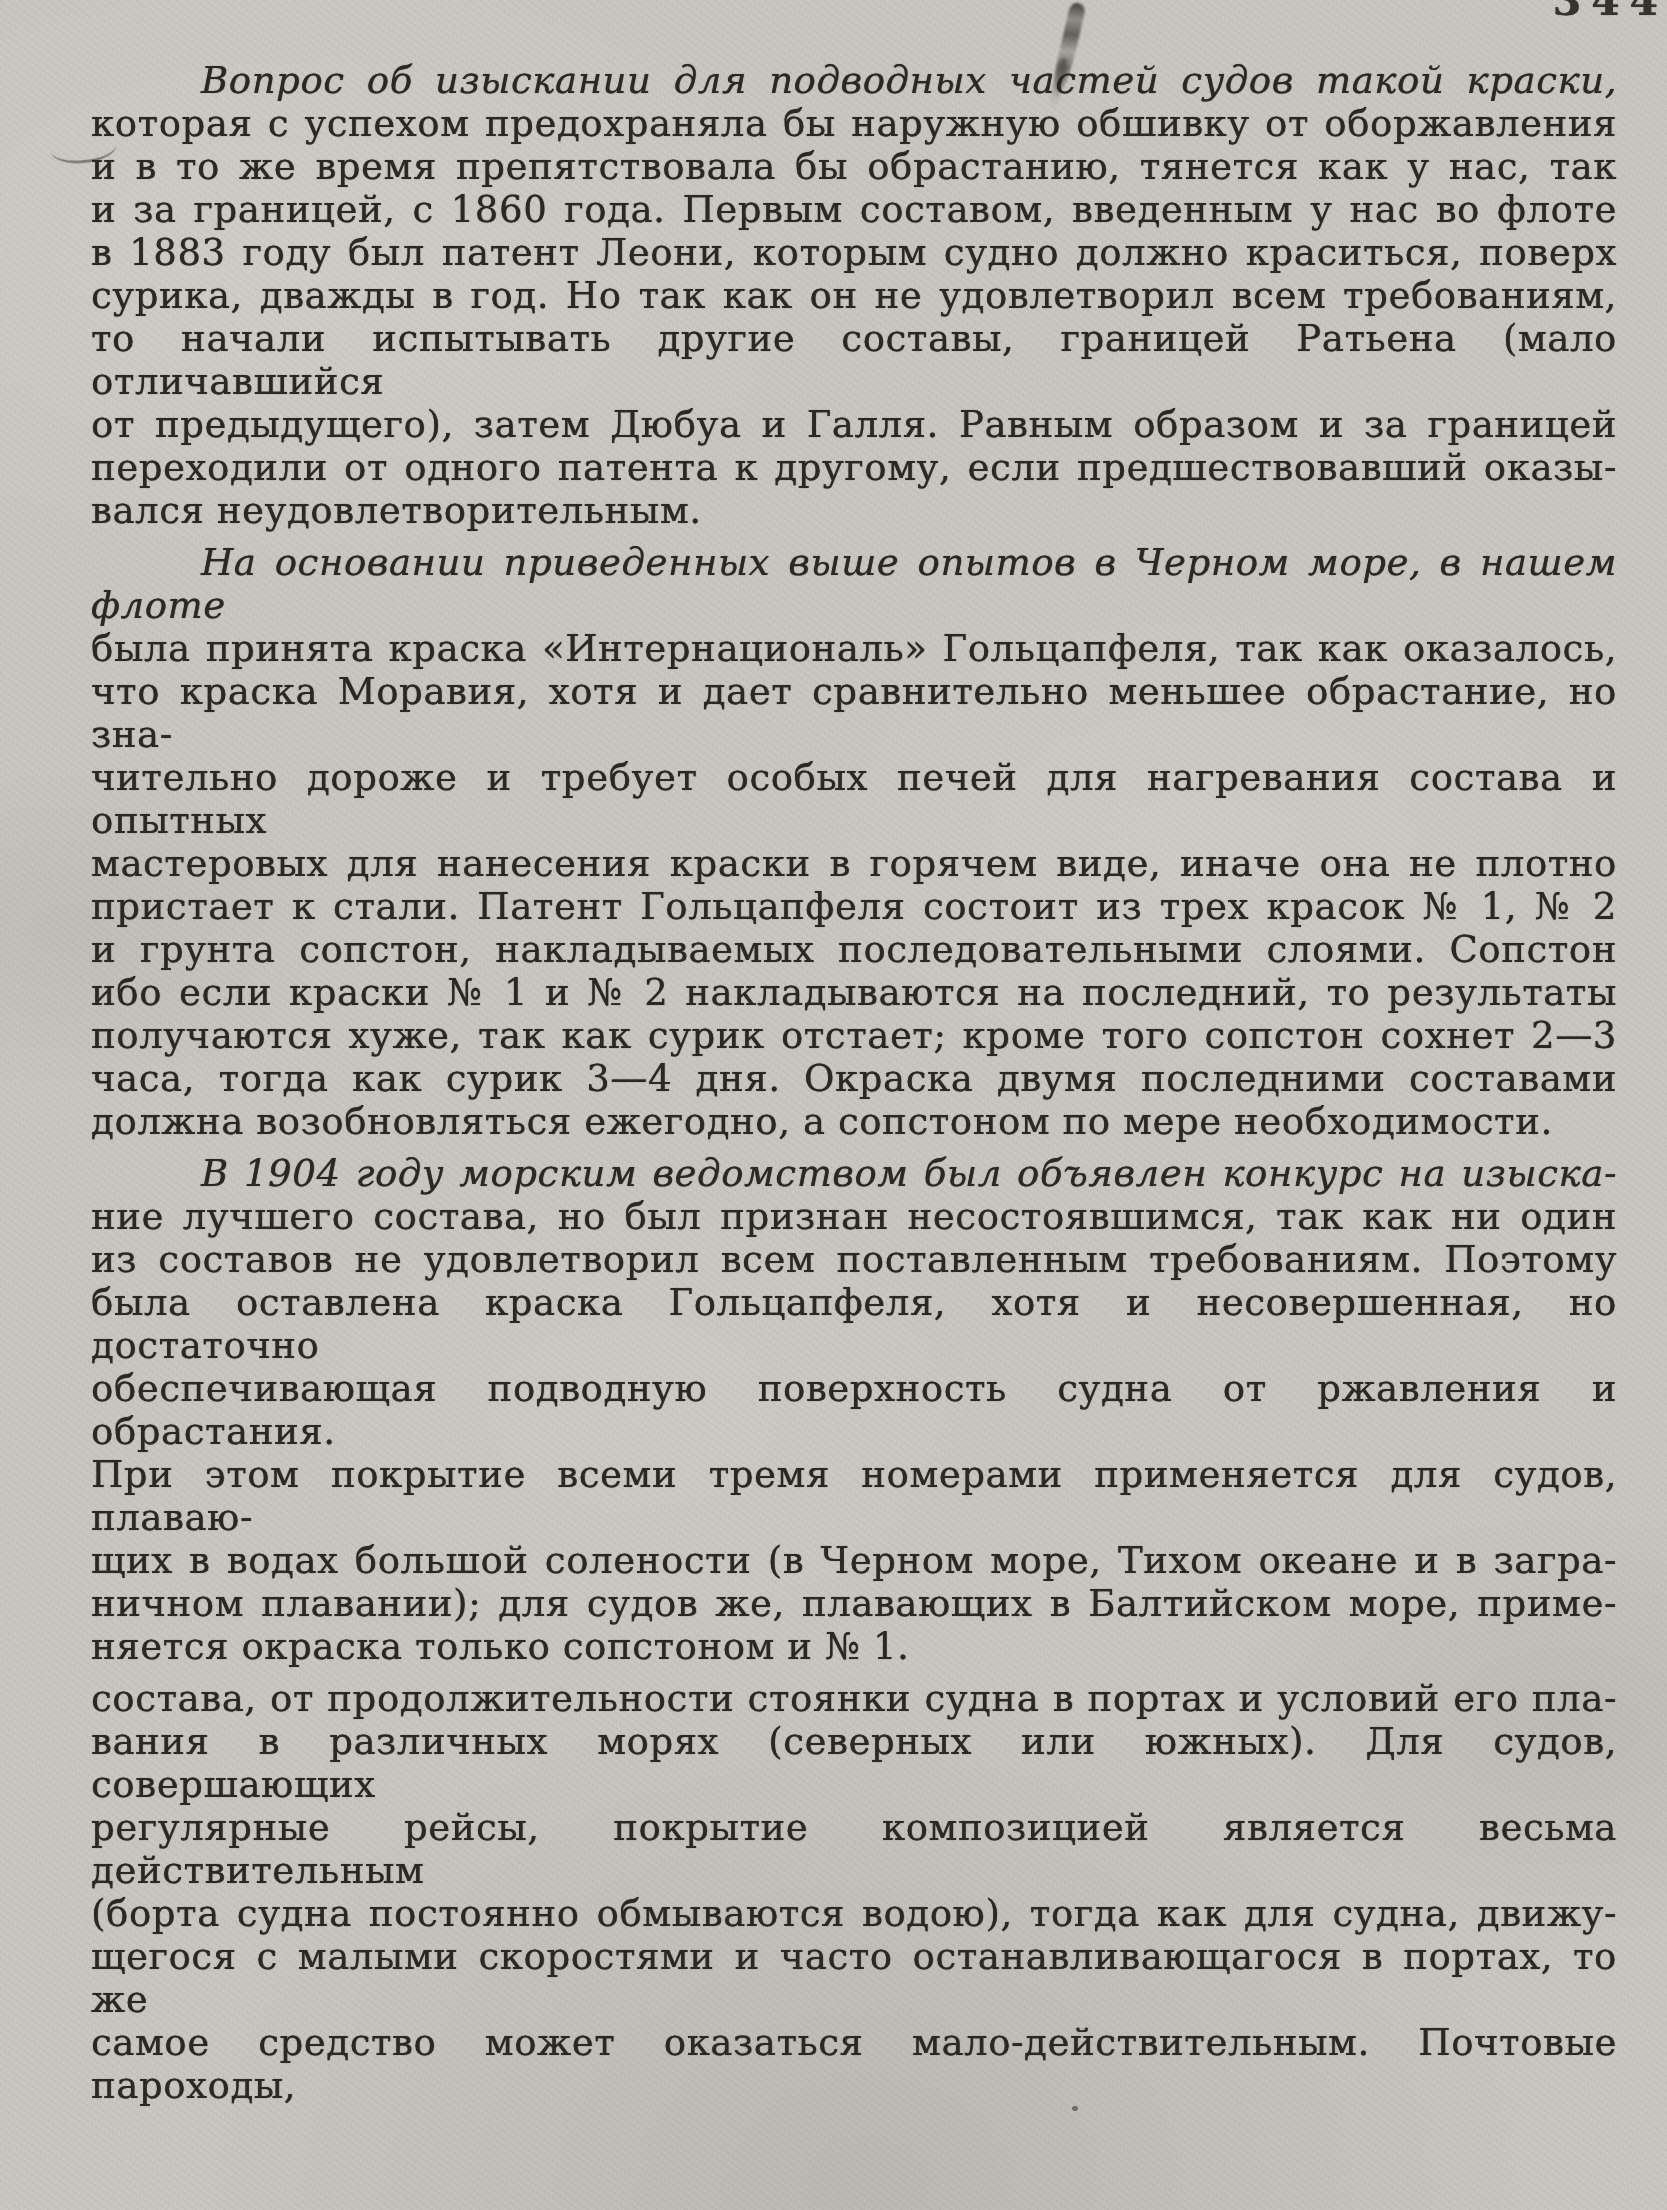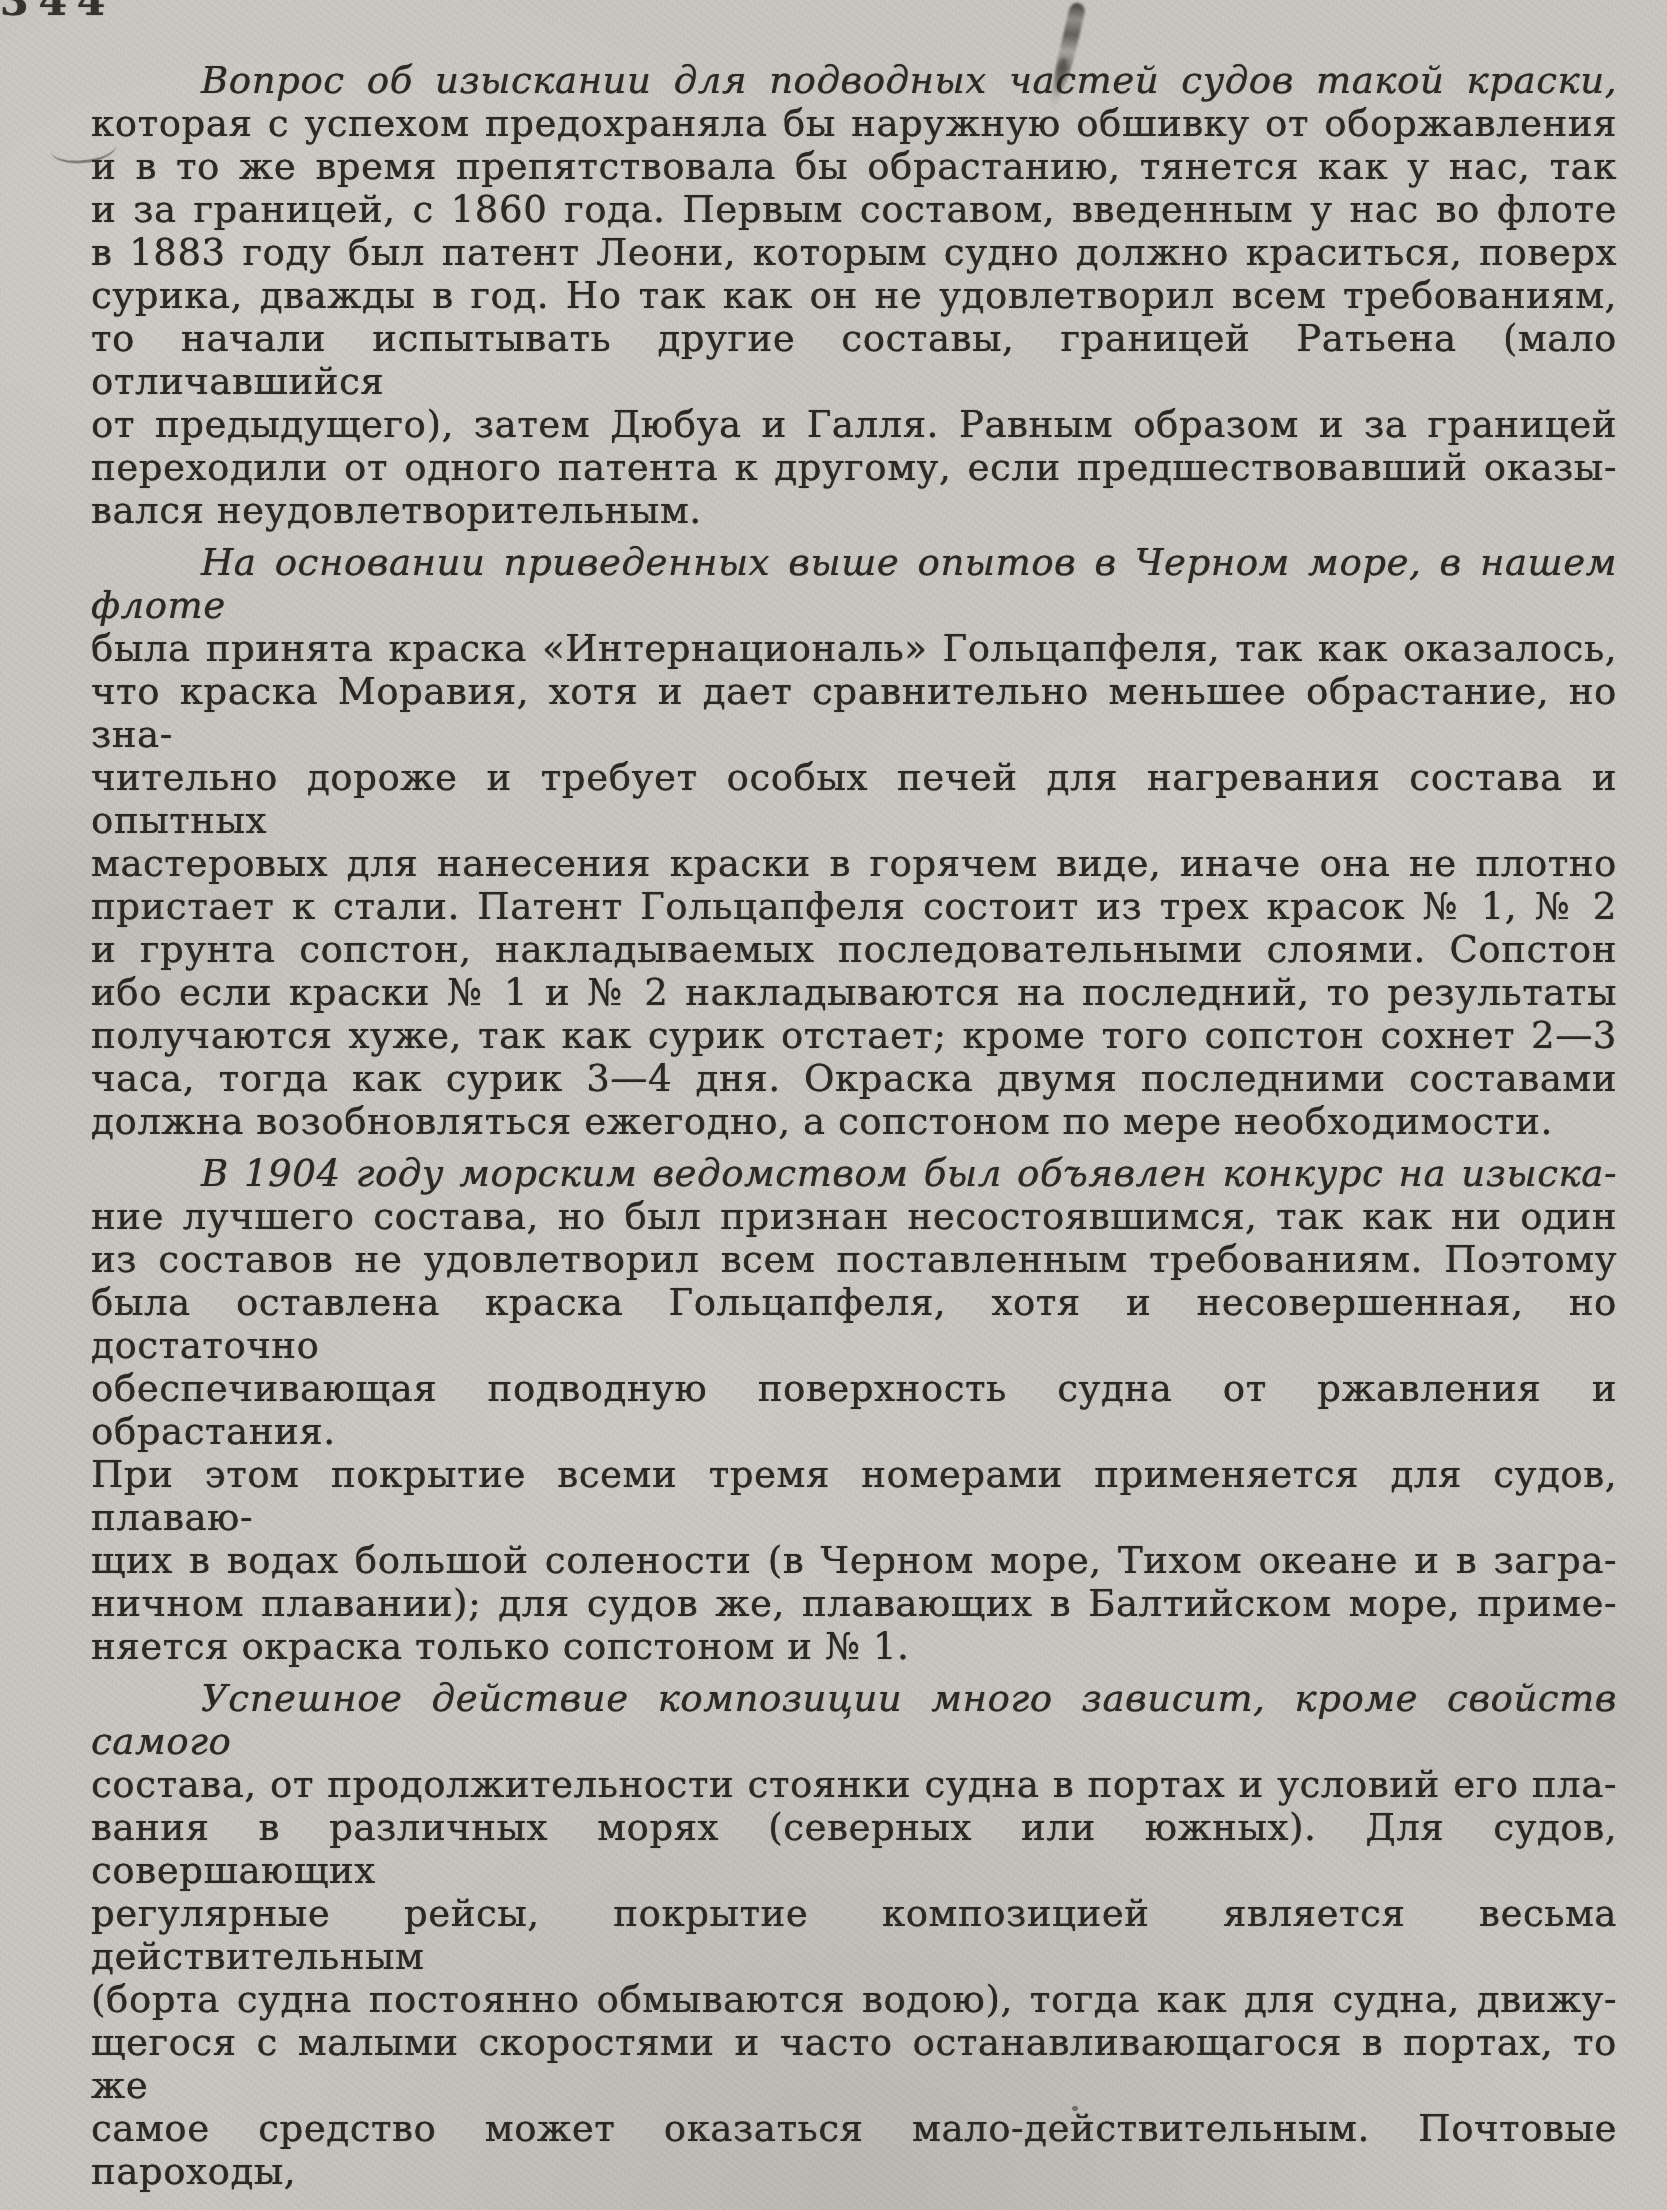--- a/index.html
+++ b/index.html
@@ -19,21 +19,21 @@
       radial-gradient(ellipse 414px 256px at 4% 42%, rgba(88,84,78,0.08), rgba(88,84,78,0) 66%),
       repeating-linear-gradient(37deg, rgba(112,108,102,0.05) 0 2px, rgba(0,0,0,0) 2px 5.9px),
       repeating-linear-gradient(-49deg, rgba(255,255,255,0.06) 0 1px, rgba(0,0,0,0) 1px 4.9px),
       repeating-linear-gradient(83deg, rgba(120,116,110,0.04) 0 1px, rgba(0,0,0,0) 1px 3.9px);
     font-family:"DejaVu Serif","Liberation Serif",serif;
     color:var(--ink,#2b2822);
   }
   
   .folio-clip{
     position:absolute;top:0;left:0;width:100%;height:15.8px;
-    overflow:hidden;text-align:left;
+    overflow:hidden;text-align:right;
   }
   .folio-clip .folio{
     display:inline-block;
     margin-top:-29.6px;
     font-size:41px;font-weight:bold;letter-spacing:9.9px;
     color:#36332d;
     text-shadow:0 0 1px rgba(40,37,31,0.8);
   }
   .text-block{
     position:absolute;left:91px;right:51px;top:59px;
@@ -127,21 +127,20 @@
         <div class="line">ние лучшего состава, но был признан несостоявшимся, так как ни один</div>
         <div class="line">из составов не удовлетворил всем поставленным требованиям. Поэтому</div>
         <div class="line">была оставлена краска Гольцапфеля, хотя и несовершенная, но достаточно</div>
         <div class="line">обеспечивающая подводную поверхность судна от ржавления и обрастания.</div>
         <div class="line">При этом покрытие всеми тремя номерами применяется для судов, плаваю-</div>
         <div class="line">щих в водах большой солености (в Черном море, Тихом океане и в загра-</div>
         <div class="line">ничном плавании); для судов же, плавающих в Балтийском море, приме-</div>
         <div class="line last">няется окраска только сопстоном и № 1.</div>
       </div>
       <div class="para">
-        <div class="line first">Успешное действие композиции много зависит, кроме свойств самого</div>
         <div class="line">состава, от продолжительности стоянки судна в портах и условий его пла-</div>
         <div class="line">вания в различных морях (северных или южных). Для судов, совершающих</div>
         <div class="line">регулярные рейсы, покрытие композицией является весьма действительным</div>
         <div class="line">(борта судна постоянно обмываются водою), тогда как для судна, движу-</div>
         <div class="line">щегося с малыми скоростями и часто останавливающагося в портах, то же</div>
         <div class="line">самое средство может оказаться мало-действительным. Почтовые пароходы,</div>
       </div>
     </div>
 </div>
 

